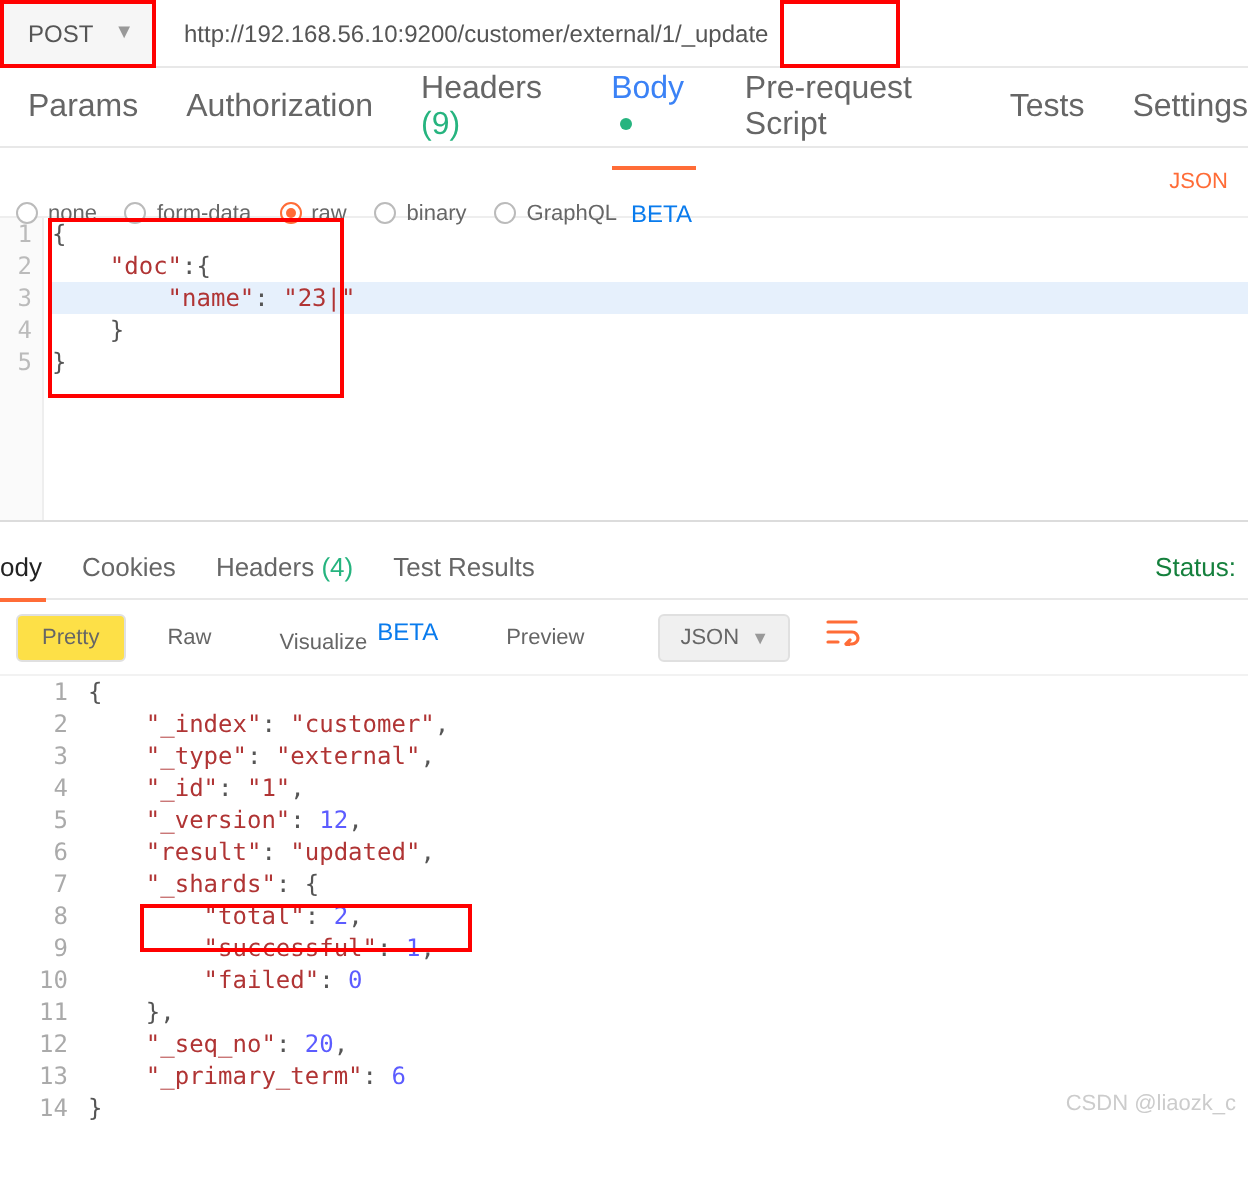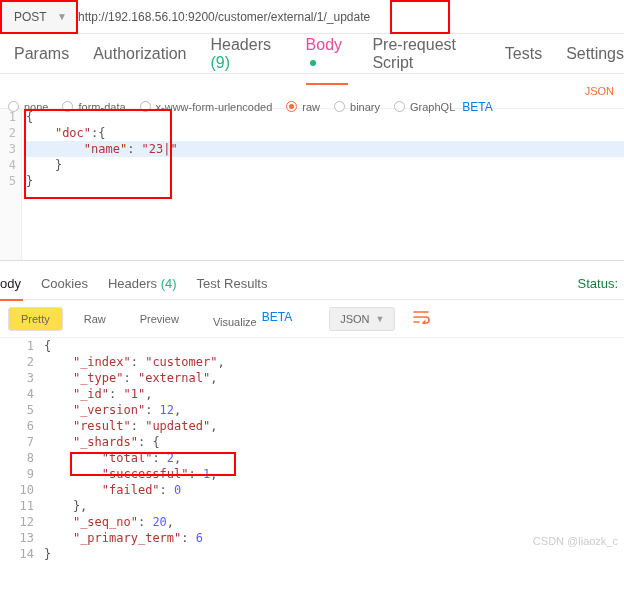--- a/index.html
+++ b/index.html
@@ -2,26 +2,26 @@
 <html><head>
   <meta charset="utf-8">
   <style>
     * { margin: 0; padding: 0; box-sizing: border-box; }
     body { font-family: -apple-system, BlinkMacSystemFont, "Segoe UI", sans-serif; font-size: 12px; color: #555; background: #fff; width: 624px; position: relative; }
     
     
     .url-bar { display: flex; align-items: center; height: 34px; border-bottom: 1px solid #e8e8e8; position: relative; }
     .method-select { width: 78px; height: 34px; display: flex; align-items: center; justify-content: flex-start; padding-left: 14px; background: #f6f6f6; border-right: 1px solid #e8e8e8; font-size: 12px; color: #555; }
     .method-chevron { margin-left: auto; margin-right: 10px; color: #999; font-size: 10px; }
-    .url-field { flex: 1; font-size: 12px; color: #555; background: transparent; border: none; outline: none; }
+    .url-field { flex: 1; font-size: 12px; color: #555; padding-left: 14px; background: transparent; border: none; outline: none; }
     
     
     .req-tabs { display: flex; align-items: center; height: 40px; padding-left: 14px; gap: 24px; border-bottom: 1px solid #e8e8e8; font-size: 16px; color: #666; }
     .req-tab { position: relative; cursor: pointer; }
-    .req-tab.active { color: #ec4899; }
+    .req-tab.active { color: #3b82f6; }
     .req-tab.active::after { content: ""; position: absolute; left: 0; right: 0; bottom: -13px; height: 2px; background: #FF6C37; }
     .badge-count { color: #26B47F; }
     .body-dot { display: inline-block; width: 6px; height: 6px; border-radius: 50%; background: #26B47F; margin-left: 4px; vertical-align: middle; }
     
     
     .sub-tabs { display: flex; align-items: center; height: 34px; padding-left: 8px; gap: 14px; font-size: 11px; color: #666; }
     .radio-wrap { display: flex; align-items: center; gap: 5px; margin-top: 31px; }
     .radio { width: 11px; height: 11px; border-radius: 50%; border: 1px solid #bbb; background: #fff; display: inline-block; position: relative; }
     .radio.selected { border-color: #FF6C37; }
     .radio.selected::after { content: ""; position: absolute; inset: 2px; border-radius: 50%; background: #FF6C37; }
@@ -54,21 +54,21 @@
     .wrap-icon { margin-left: 10px; color: #FF6C37; font-size: 16px; }
     
     
     .resp-editor { display: flex; font-family: Consolas, Menlo, monospace; font-size: 12px; }
     .resp-gutter { width: 44px; color: #aaa; text-align: right; padding-right: 10px; line-height: 16px; user-select: none; }
     .resp-code { flex: 1; line-height: 16px; white-space: pre; }
     
     
     .hl { position: absolute; border: 2px solid #FF0000; pointer-events: none; }
     
-    .watermark { position: absolute; right: 6px; bottom: 15px; color: #ccc; font-size: 11px; }
+    .watermark { position: absolute; right: 6px; bottom: 4px; color: #ccc; font-size: 11px; }
   </style>
 </head>
 <body>
 
 <div class="url-bar">
   <div class="method-select">
     <span>POST</span>
     <span class="method-chevron">▼</span>
   </div>
   <input class="url-field" value="http://192.168.56.10:9200/customer/external/1/_update" style="">
@@ -91,24 +91,20 @@
 </div>
 
 <div class="sub-tabs">
   <div class="radio-wrap">
     <span class="radio"></span>
     <span>none</span>
   </div>
   <div class="radio-wrap">
     <span class="radio"></span>
     <span>form-data</span>
-  </div>
-  <div class="radio-wrap">
-    <span class="radio"></span>
-    <span>x-www-form-urlencoded</span>
   </div>
   <div class="radio-wrap">
     <span class="radio selected"></span>
     <span>raw</span>
   </div>
   <div class="radio-wrap">
     <span class="radio"></span>
     <span>binary</span>
   </div>
   <div class="radio-wrap">
@@ -141,25 +137,25 @@
       <span class="badge-count">(4)</span>
     </div>
     <div class="resp-tab">Test Results</div>
   </div>
   <div class="resp-right">Status:</div>
 </div>
 
 <div class="resp-toolbar">
   <div class="view-btn active">Pretty</div>
   <div class="view-btn">Raw</div>
-  <div class="view-btn">Preview</div>
   <div class="view-btn">
     <span>Visualize</span>
     <span class="beta">BETA</span>
   </div>
+  <div class="view-btn">Preview</div>
   <div class="lang-dd">
     <span>JSON</span>
     <span style="font-size:9px;color:#999;">▼</span>
   </div>
   <div class="wrap-icon">
     <svg width="18" height="14" viewBox="0 0 18 14">
         <path d="M1 2h14M1 7h12a3 3 0 010 6h-3m0 0l2-2m-2 2l2 2M1 12h5" stroke="#FF6C37" stroke-width="1.6" fill="none" stroke-linecap="round"></path>
       </svg>
   </div>
 </div>

